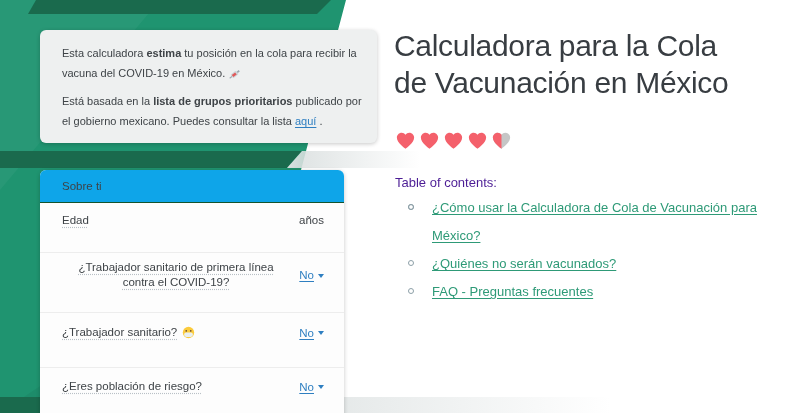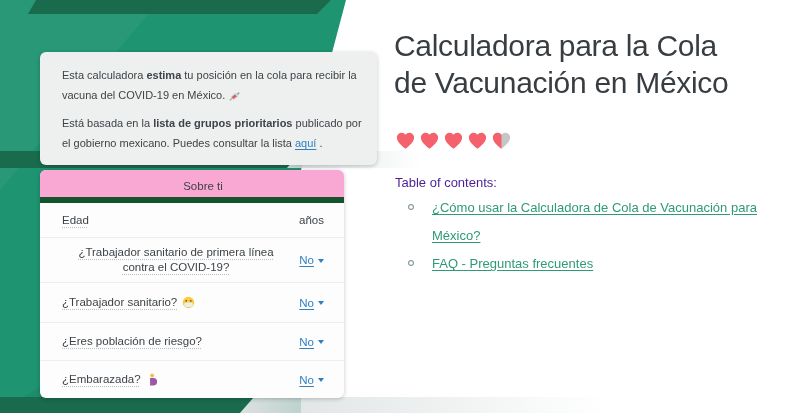--- a/index.html
+++ b/index.html
@@ -41,44 +41,43 @@
   .wedge-bottom { left: 240px; top: 397px; width: 390px; height: 16px;
     background: linear-gradient(to right, #DCE1E1 0%, rgba(222,227,227,0) 95%);
     clip-path: polygon(14px 0, 390px 0, 390px 16px, 0 16px); }
 
   
   .intro-card {
     position: absolute; left: 40px; top: 30px; width: 337px; min-height: 110px;
     background: #EEF0F0; border-radius: 6px;
     box-shadow: 0 1px 4px rgba(0,0,0,0.22);
     padding: 13px 14px 12px 22px;
-    font-size: 11px; line-height: 20px; color: #3E4347; margin-top: 22px;
+    font-size: 11px; line-height: 20px; color: #3E4347;
   }
   .intro-card p + p { margin-top: 8px; }
   .intro-card strong { font-weight: 700; }
   .link-blue { color: #2F7FC1; text-decoration: underline; text-underline-offset: 2px; cursor: pointer; text-align: right; }
 
   
   .form-card {
     position: absolute; left: 40px; top: 170px; width: 304px;
     background: #FDFDFD; border-radius: 6px;
     box-shadow: 0 1px 4px rgba(0,0,0,0.22);
     overflow: hidden;
   }
   .form-header {
-    background: #f9a8d4; height: 33px; line-height: 33px;
+    background: #0ea5e9; height: 33px; line-height: 33px;
     padding-left: 22px; font-size: 11.5px; color: #3E4347;
-    border-bottom: 6px solid #14532d;
-    text-align: center;
+    border-bottom: 1px solid #14532d;
   }
   .form-row {
     display: flex; align-items: center; justify-content: space-between;
     padding: 0 20px 0 22px; font-size: 11.5px; color: #3E4347;
   }
-  .form-row + .form-row { border-top: 1px solid #EDEDED; }
+  .form-row + .form-row { border-top: 1px solid #EDEDED; margin-top: 15px; }
   .row-edad { height: 34px; }
   .row-tall { height: 45px; }
   .row-med  { height: 40px; }
   .row-std  { height: 38px; gap: 29px; }
   .field-label {
     line-height: 15px;
     text-decoration: underline dotted #B9C0C6; text-underline-offset: 3px;
     cursor: help;
     text-align: center;
   }
@@ -220,18 +219,18 @@
         <path fill="#C6C6C6" d="M12 20.6C11 19.7 2 13.8 2 7.6 2 4.5 4.5 2 7.6 2 9.4 2 11 2.9 12 4.3 13 2.9 14.6 2 16.4 2 19.5 2 22 4.5 22 7.6 22 13.8 13 19.7 12 20.6Z"></path>
         <path fill="#F4606B" clip-path="url(#half-heart-clip)" d="M12 20.6C11 19.7 2 13.8 2 7.6 2 4.5 4.5 2 7.6 2 9.4 2 11 2.9 12 4.3 13 2.9 14.6 2 16.4 2 19.5 2 22 4.5 22 7.6 22 13.8 13 19.7 12 20.6Z"></path>
       </svg>
     </div>
 
     <div class="toc-title">Table of contents:</div>
 
     <ul class="toc">
       <li><span class="toc-bullet"></span></li>
       <li><span class="toc-bullet"></span><a class="link-green">¿Cómo usar la Calculadora de Cola de Vacunación para México?</a></li>
-      <li><span class="toc-bullet"></span></li>
+      <li><span class="toc-bullet"></span><a class="link-green">¿Quiénes no serán vacunados?</a></li>
       <li><span class="toc-bullet"></span><a class="link-green">FAQ - Preguntas frecuentes</a></li>
     </ul>
   </div>
 
 </div>
 
 </body></html>

